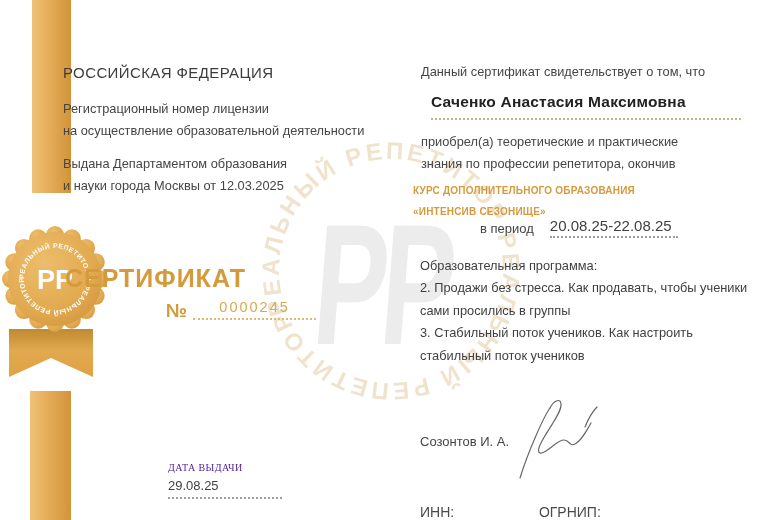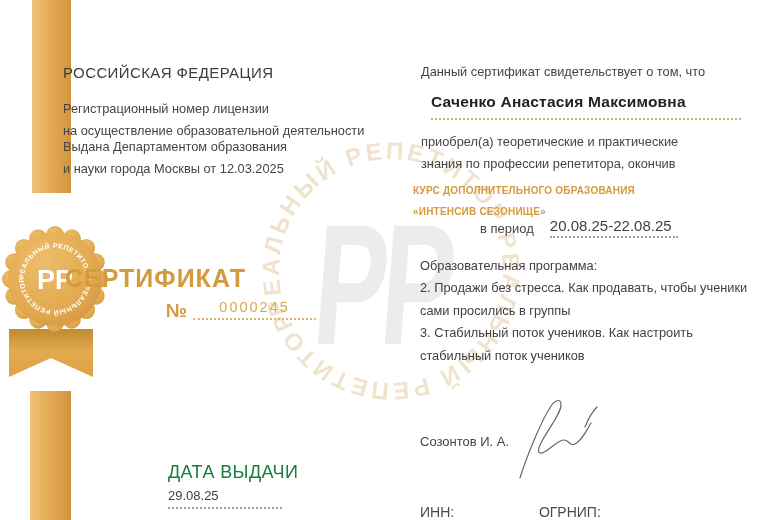--- a/index.html
+++ b/index.html
@@ -31,28 +31,28 @@
   .ribbon-tail{position:absolute;left:9px;top:329px;z-index:2;}
   .badge{position:absolute;left:0;top:222px;z-index:4;}
   .badge .ringtext{font-family:"Liberation Sans",sans-serif;font-size:6.8px;font-weight:bold;fill:#ffffff;letter-spacing:.5px;}
   .badge .mono{font-family:"Liberation Sans",sans-serif;font-size:27px;font-weight:bold;fill:#ffffff;}
   
   .abs{position:absolute;z-index:5;}
   .center{text-align:left;}
   .small{font-size:12.8px;line-height:21.5px;color:#454545;}
   .country{left:63px;top:64px;width:350px;font-size:15px;letter-spacing:.4px;color:#3c3c3c;font-weight:500;}
   .license{left:63px;top:98px;width:350px;}
-  .issued{left:63px;top:136px;width:350px;}
+  .issued{left:63px;top:153px;width:350px;}
   .cert-title{left:65px;top:264px;width:350px;font-size:25px;font-weight:700;color:#d49a3c;letter-spacing:1px;}
   .num-row{left:166px;top:299px;width:150px;display:flex;align-items:flex-end;gap:6px;}
   .num-sign{font-size:19px;font-weight:bold;color:#d49a3c;line-height:1;}
   .num-line{flex:1;text-align:center;font-size:14.5px;letter-spacing:2px;color:#d9a94f;
     border-bottom:2px dotted #ddb96e;padding-bottom:3px;}
   .date-block{left:168px;top:462px;width:145px;}
-  .date-label{font-size:18px;letter-spacing:.4px;color:#15803d;white-space:nowrap;}
+  .date-label{font-size:10px;letter-spacing:.4px;color:#4c1d95;white-space:nowrap;font-family:Liberation Serif, serif;}
   .date-line{display:inline-block;min-width:114px;font-size:13px;color:#3f3f3f;
     border-bottom:2px dotted #9e9e9e;padding:3px 0 4px 0;margin-top:2px;}
   .intro{left:421px;top:64px;width:330px;font-size:12.8px;color:#454545;}
   .name-block{left:431px;top:93px;width:310px;font-size:15.5px;font-weight:bold;color:#222;
     border-bottom:2px dotted #cdb184;padding-bottom:7px;letter-spacing:.2px;}
   .acquired{left:421px;top:131px;width:330px;}
   .course{left:413px;top:180px;width:346px;font-size:10px;font-weight:bold;color:#d49a3c;line-height:21px;letter-spacing:.2px;}
   .period-row{left:480px;top:217px;display:flex;align-items:flex-end;gap:16px;}
   .period-label{font-size:13px;color:#454545;padding-bottom:2px;}
   .period-line{display:inline-block;min-width:128px;text-align:left;font-size:15px;color:#3f3f3f;

